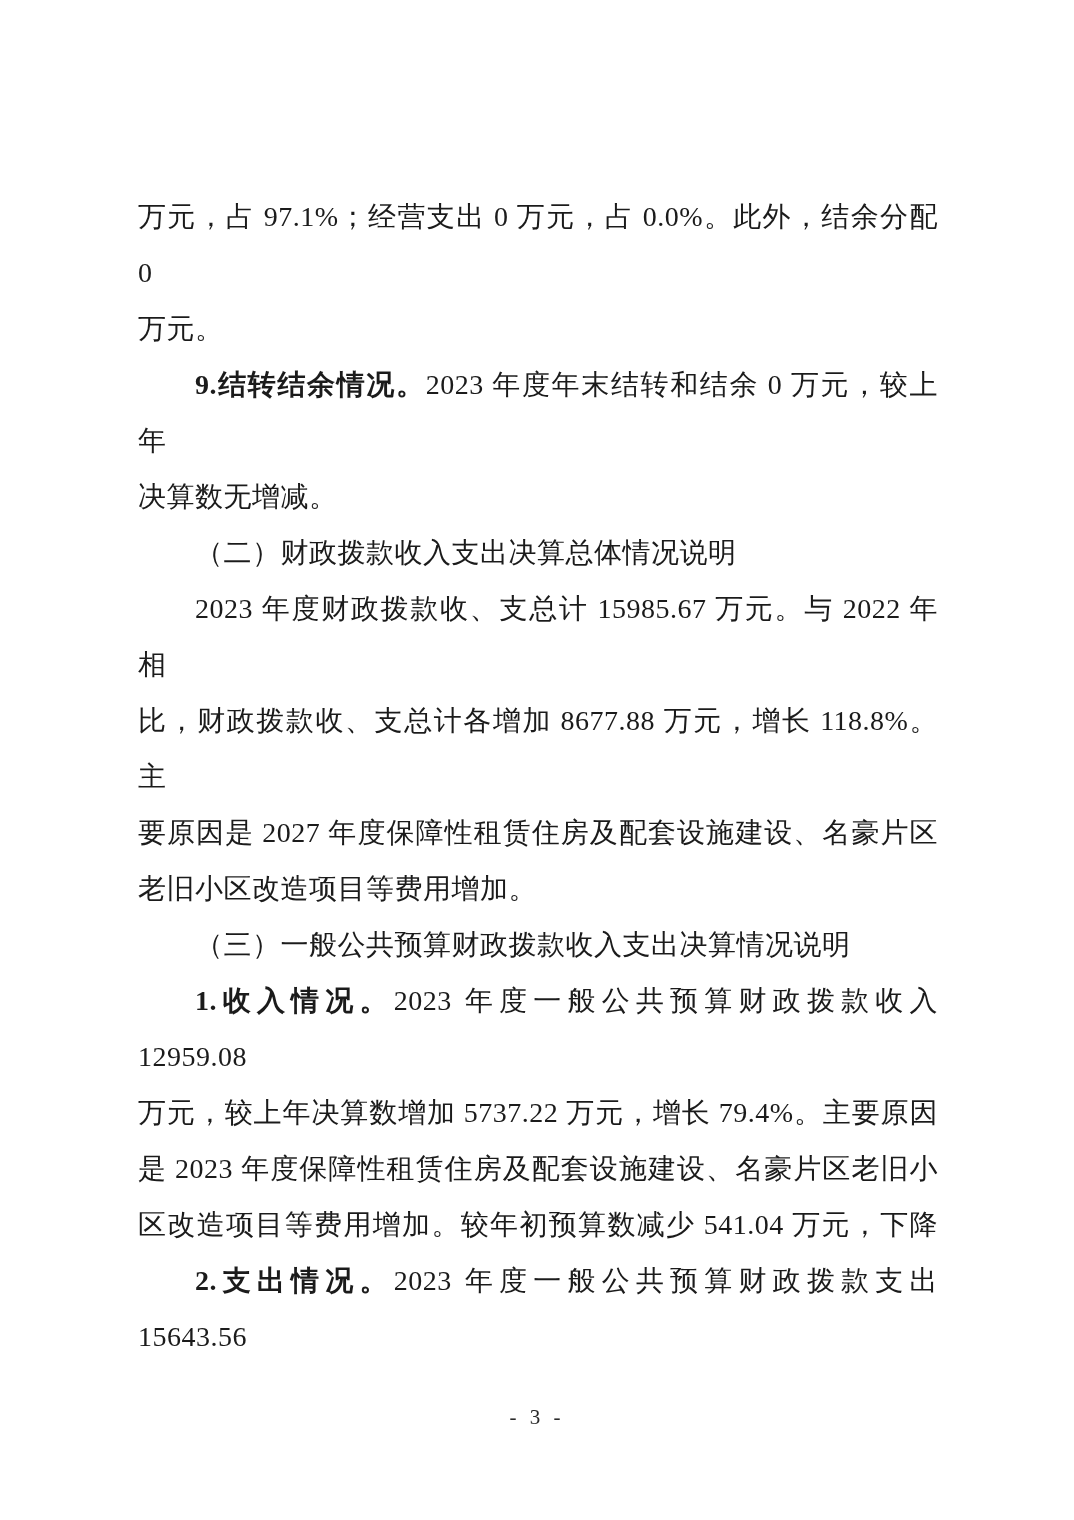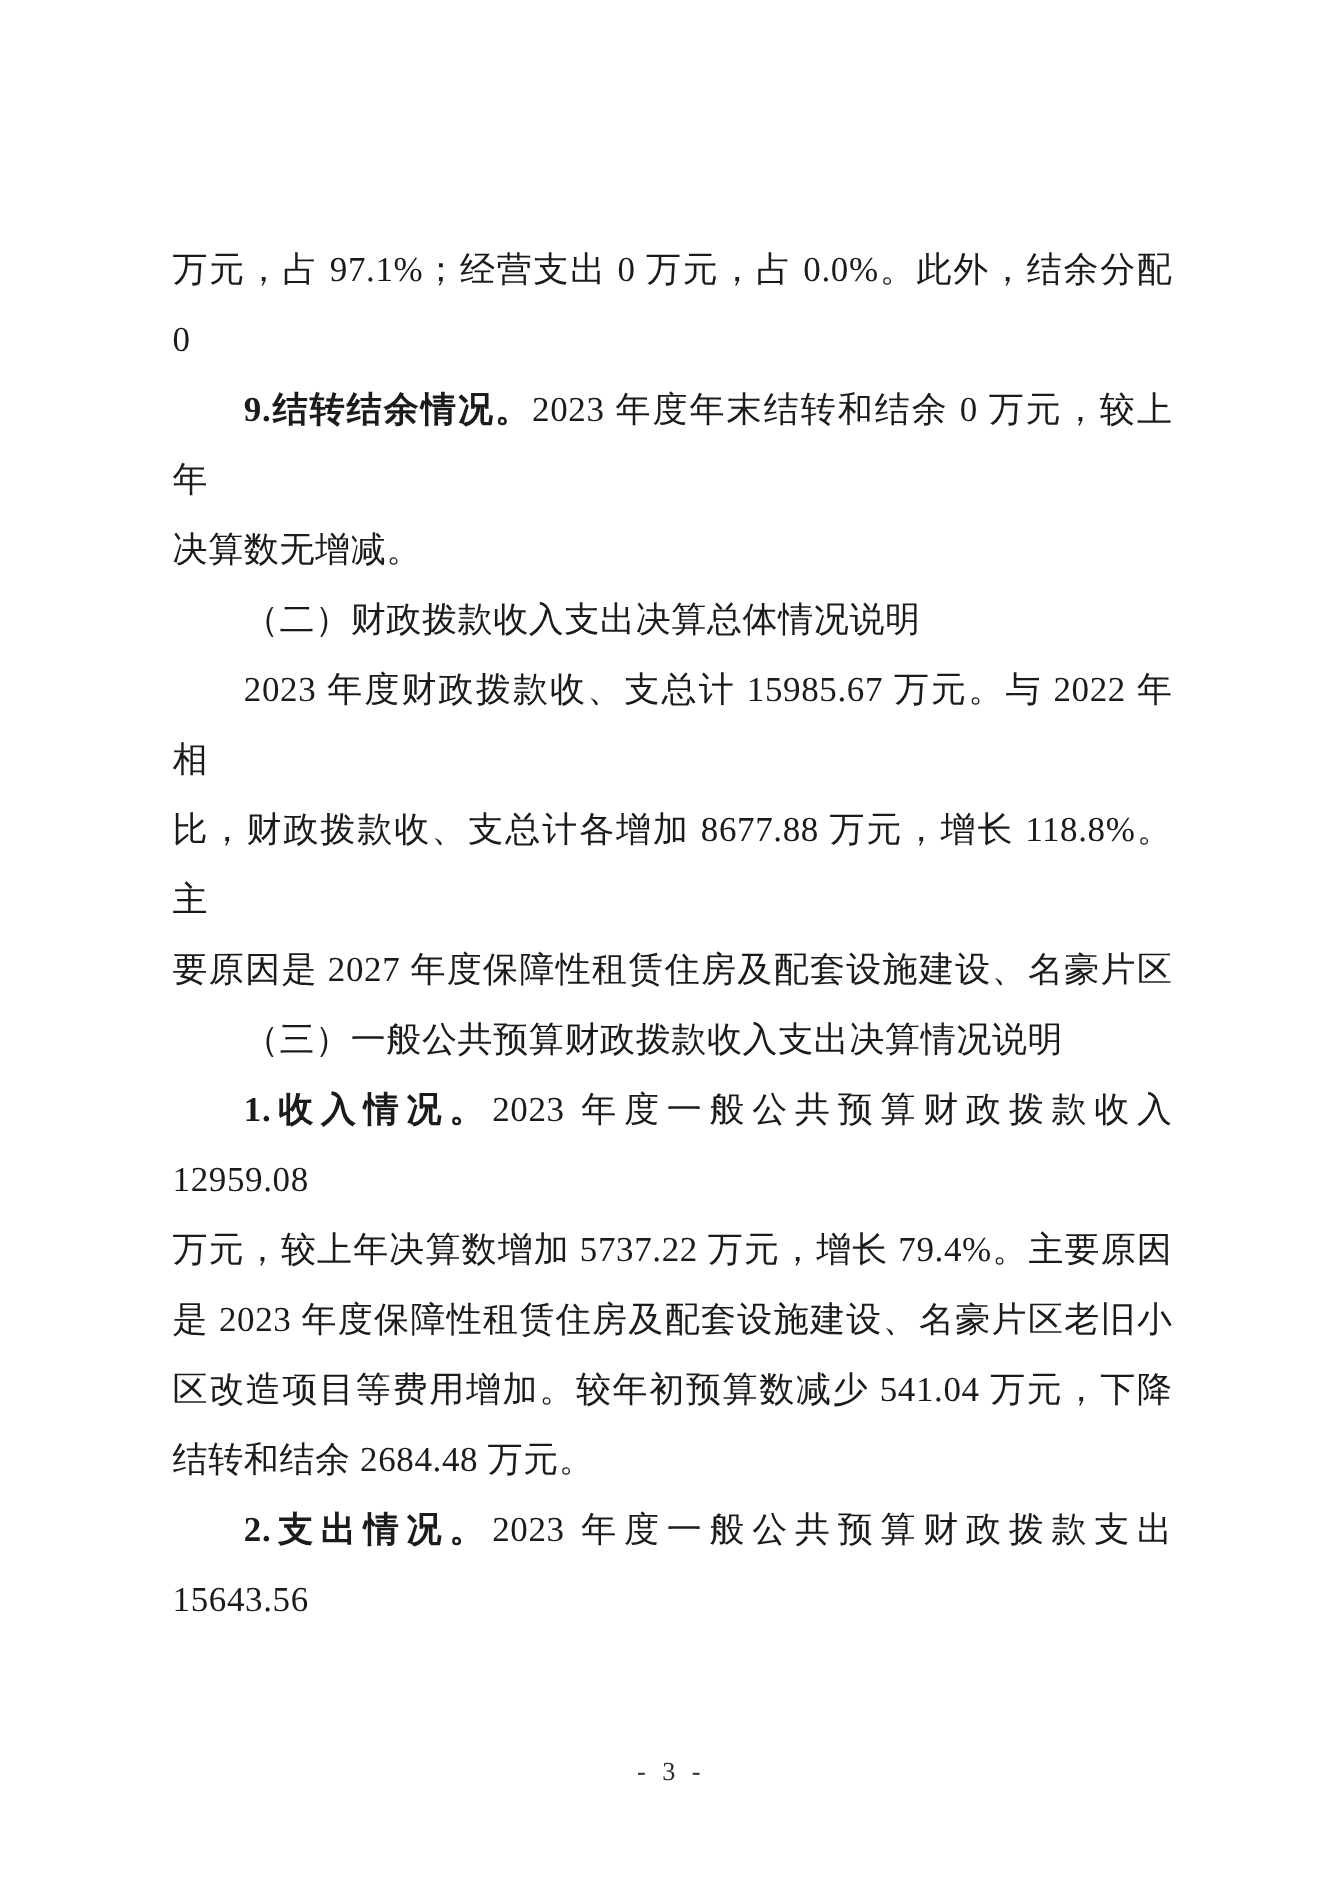--- a/index.html
+++ b/index.html
@@ -47,30 +47,31 @@
     color: #2a2a2a;
     letter-spacing: 4px;
   }
 </style>
 </head>
 <body>
 
 <div class="page">
   <div class="doc-body" id="doc-body" style="color: rgb(27, 27, 27);">
       <div class="line fill"><span class="seg">万元，占 97.1%；经营支出 0 万元，占 0.0%。此外，结余分配 0</span></div>
+      <div class="line"><span class="seg">万元。</span></div>
       <div class="line fill indent"><span class="seg bold">9.结转结余情况。</span><span class="seg">2023 年度年末结转和结余 0 万元，较上年</span></div>
       <div class="line"><span class="seg">决算数无增减。</span></div>
       <div class="line indent"><span class="seg">（二）财政拨款收入支出决算总体情况说明</span></div>
       <div class="line fill indent"><span class="seg">2023 年度财政拨款收、支总计 15985.67 万元。与 2022 年相</span></div>
       <div class="line fill"><span class="seg">比，财政拨款收、支总计各增加 8677.88 万元，增长 118.8%。主</span></div>
       <div class="line fill"><span class="seg">要原因是 2027 年度保障性租赁住房及配套设施建设、名豪片区</span></div>
+      <div class="line"><span class="seg">老旧小区改造项目等费用增加。</span></div>
       <div class="line indent"><span class="seg">（三）一般公共预算财政拨款收入支出决算情况说明</span></div>
       <div class="line fill indent"><span class="seg bold">1.收入情况。</span><span class="seg">2023 年度一般公共预算财政拨款收入 12959.08</span></div>
       <div class="line fill"><span class="seg">万元，较上年决算数增加 5737.22 万元，增长 79.4%。主要原因</span></div>
       <div class="line fill"><span class="seg">是 2023 年度保障性租赁住房及配套设施建设、名豪片区老旧小</span></div>
       <div class="line fill"><span class="seg">区改造项目等费用增加。较年初预算数减少 541.04 万元，下降</span></div>
-      <div class="line"><span class="seg">结转和结余 2684.48 万元。</span></div>
       <div class="line fill indent"><span class="seg bold">2.支出情况。</span><span class="seg">2023 年度一般公共预算财政拨款支出 15643.56</span></div>
     </div>
   <div class="page-footer">
     <span>- 3 -</span>
   </div>
 </div>
 
 </body></html>

